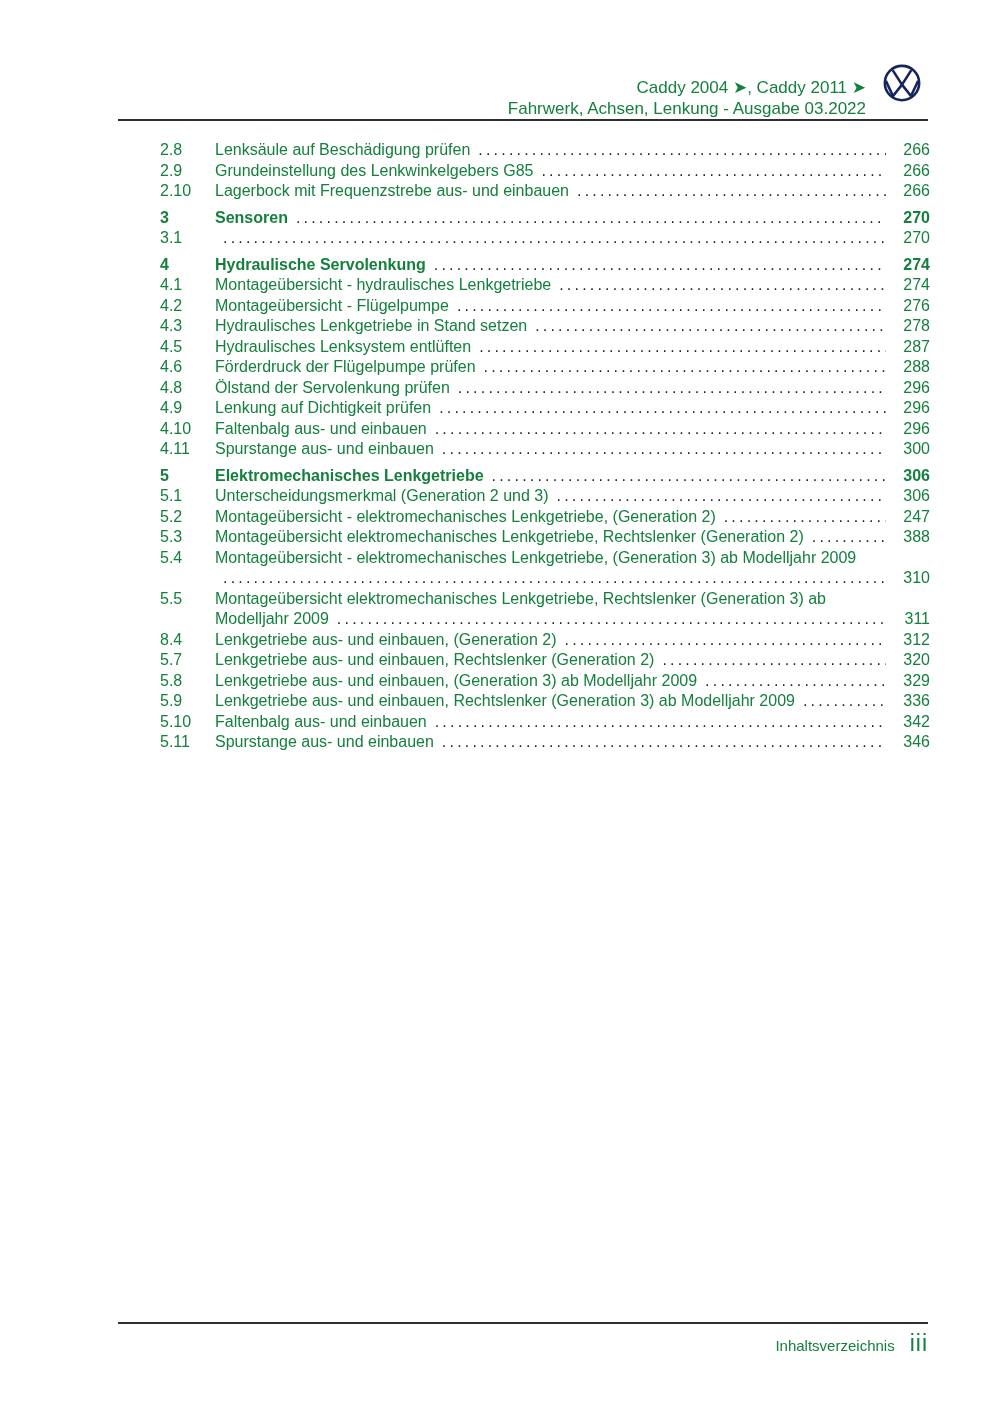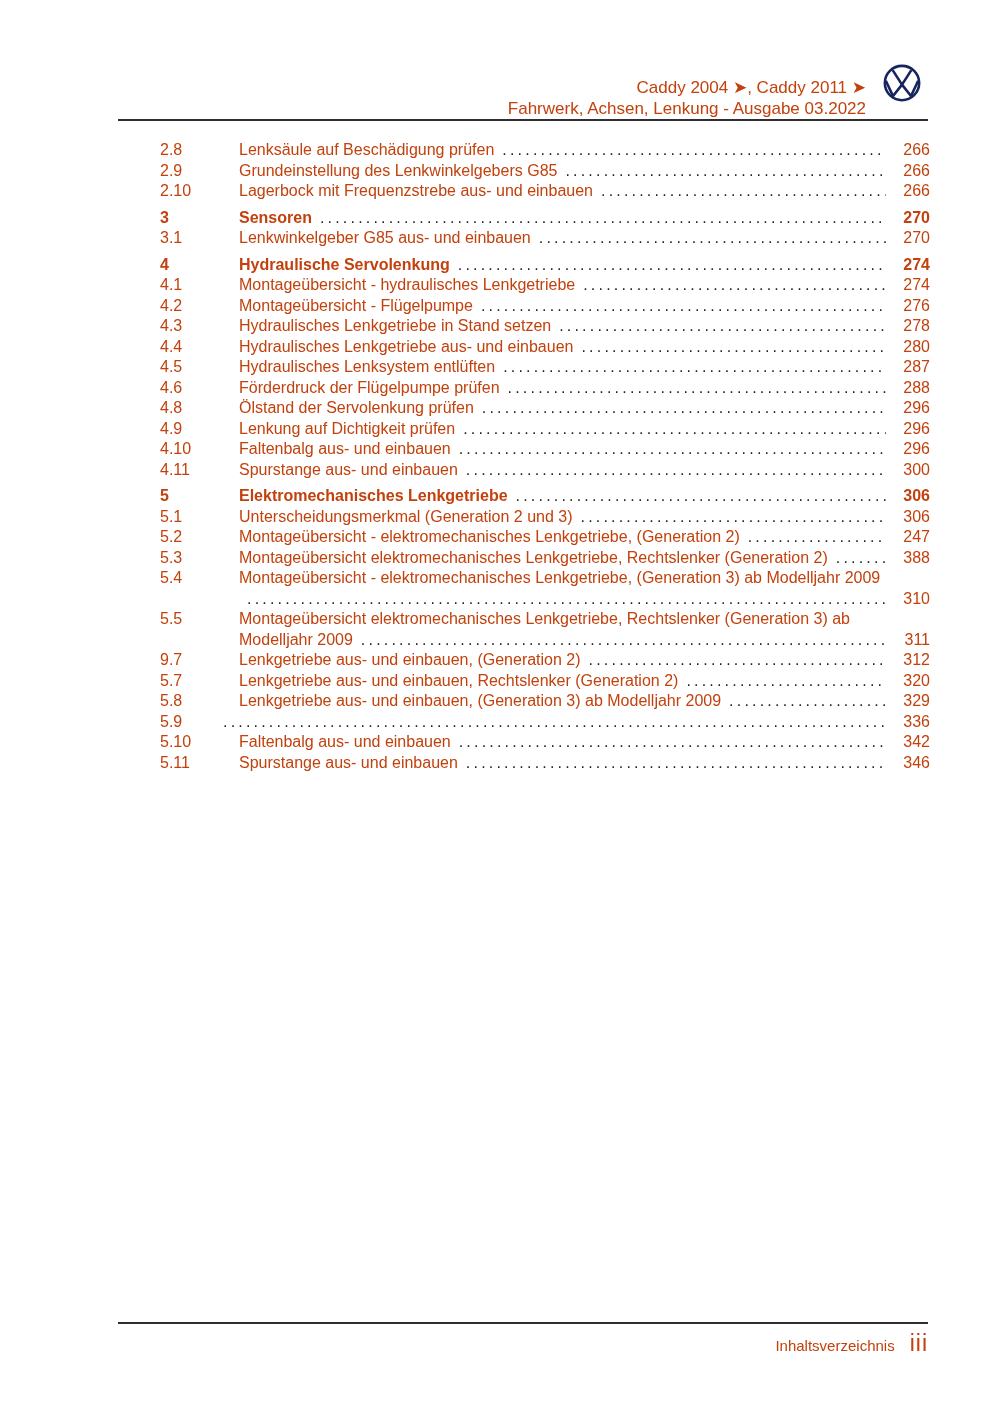--- a/index.html
+++ b/index.html
@@ -1,39 +1,39 @@
 <!DOCTYPE html>
 <html><head>
 <meta charset="utf-8">
 <style>
   html,body { margin:0; padding:0; background:#ffffff; }
   .page {
     position:relative;
     width:999px; height:1413px;
     background:#ffffff;
     font-family:"Liberation Sans","DejaVu Sans",sans-serif;
-    color:#c2410c;
+    color:#15803d;
     overflow:hidden;
   }
   
   .header { position:absolute; top:77px; left:118px; width:810px; height:46px; }
   .header-text {
     position:absolute; right:62px; top:0;
     text-align:right; font-size:17px; line-height:21px; white-space:nowrap;
   }
   .vw-logo { position:absolute; right:6px; top:-14px; width:40px; height:40px; }
   .rule { position:absolute; left:118px; width:810px; height:2px; background:#2f2f2f; }
   .header-rule { top:119px; }
   
   .toc { position:absolute; top:140px; left:160px; width:770px; font-size:16px; }
   .toc-row { display:flex; line-height:20.5px; align-items:center; }
   .toc-row.section { font-weight:bold; margin-top:6px; }
   .num { flex:none; width:55px; }
   .line { flex:1 1 auto; display:flex; min-width:0; align-items:baseline; }
-  .txt { white-space:nowrap;margin-left:24px; }
+  .txt { white-space:nowrap; }
   .leader {
     flex:1 1 auto; min-width:0; overflow:hidden; white-space:nowrap;
     margin:0 8px; font-weight:normal; color:#222;
   }
   .leader::after {
     content:"..........................................................................................................................................................";
     letter-spacing:3.2px;
   }
   .pg { flex:none; min-width:36px; text-align:right; }
   
@@ -92,21 +92,20 @@
         <span class="num">3</span>
         <span class="line">
           <span class="txt">Sensoren</span>
           <span class="leader"></span>
           <span class="pg">270</span>
         </span>
       </div>
       <div class="toc-row">
         <span class="num">3.1</span>
         <span class="line">
-          <span class="txt">Lenkwinkelgeber G85 aus- und einbauen</span>
           <span class="leader"></span>
           <span class="pg">270</span>
         </span>
       </div>
       <div class="toc-row section">
         <span class="num">4</span>
         <span class="line">
           <span class="txt">Hydraulische Servolenkung</span>
           <span class="leader"></span>
           <span class="pg">274</span>
@@ -130,28 +129,20 @@
       </div>
       <div class="toc-row">
         <span class="num">4.3</span>
         <span class="line">
           <span class="txt">Hydraulisches Lenkgetriebe in Stand setzen</span>
           <span class="leader"></span>
           <span class="pg">278</span>
         </span>
       </div>
       <div class="toc-row">
-        <span class="num">4.4</span>
-        <span class="line">
-          <span class="txt">Hydraulisches Lenkgetriebe aus- und einbauen</span>
-          <span class="leader"></span>
-          <span class="pg">280</span>
-        </span>
-      </div>
-      <div class="toc-row">
         <span class="num">4.5</span>
         <span class="line">
           <span class="txt">Hydraulisches Lenksystem entlüften</span>
           <span class="leader"></span>
           <span class="pg">287</span>
         </span>
       </div>
       <div class="toc-row">
         <span class="num">4.6</span>
         <span class="line">
@@ -246,21 +237,21 @@
       </div>
       <div class="toc-row">
         <span class="num"></span>
         <span class="line">
           <span class="txt">Modelljahr 2009</span>
           <span class="leader"></span>
           <span class="pg">311</span>
         </span>
       </div>
       <div class="toc-row">
-        <span class="num">9.7</span>
+        <span class="num">8.4</span>
         <span class="line">
           <span class="txt">Lenkgetriebe aus- und einbauen, (Generation 2)</span>
           <span class="leader"></span>
           <span class="pg">312</span>
         </span>
       </div>
       <div class="toc-row">
         <span class="num">5.7</span>
         <span class="line">
           <span class="txt">Lenkgetriebe aus- und einbauen, Rechtslenker (Generation 2)</span>
@@ -272,20 +263,21 @@
         <span class="num">5.8</span>
         <span class="line">
           <span class="txt">Lenkgetriebe aus- und einbauen, (Generation 3) ab Modelljahr 2009</span>
           <span class="leader"></span>
           <span class="pg">329</span>
         </span>
       </div>
       <div class="toc-row">
         <span class="num">5.9</span>
         <span class="line">
+          <span class="txt">Lenkgetriebe aus- und einbauen, Rechtslenker (Generation 3) ab Modelljahr 2009</span>
           <span class="leader"></span>
           <span class="pg">336</span>
         </span>
       </div>
       <div class="toc-row">
         <span class="num">5.10</span>
         <span class="line">
           <span class="txt">Faltenbalg aus- und einbauen</span>
           <span class="leader"></span>
           <span class="pg">342</span>

